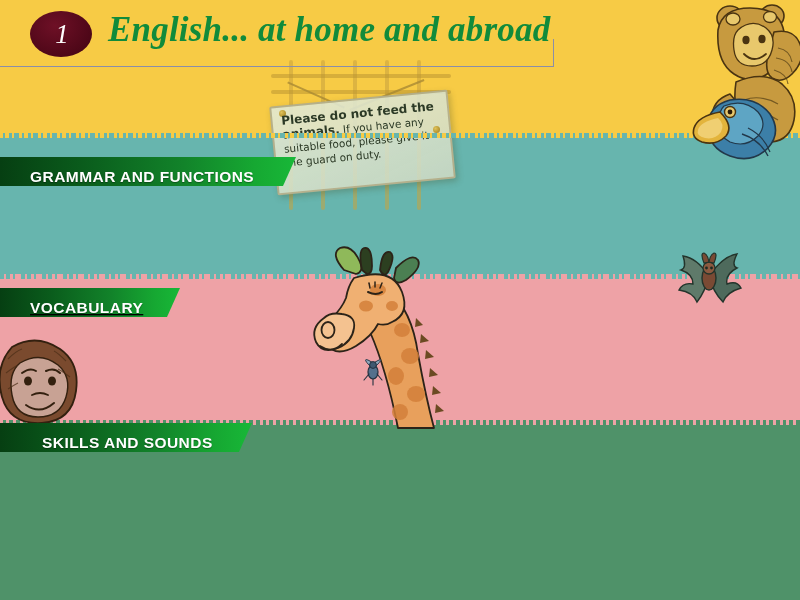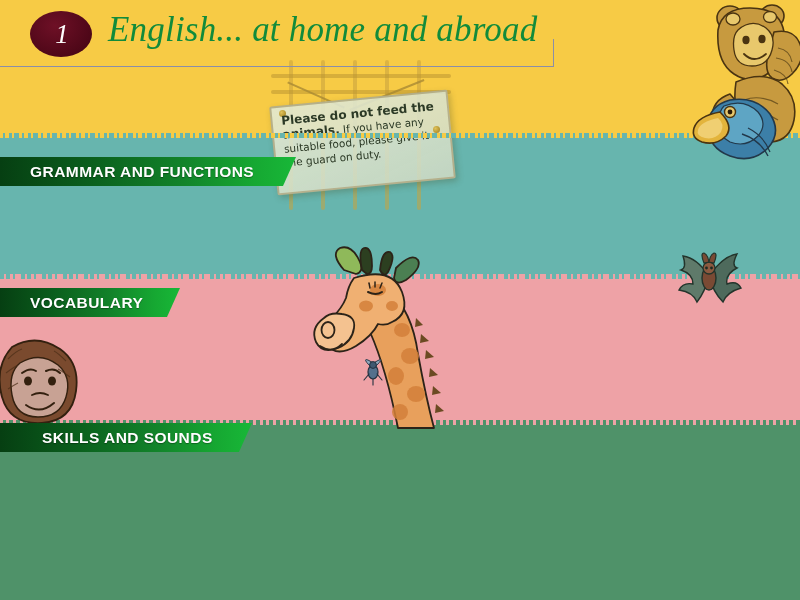--- a/index.html
+++ b/index.html
@@ -43,49 +43,49 @@
   #unit-number{
     position:absolute;left:0;top:0;width:62px;height:46px;
     display:flex;align-items:center;justify-content:center;
     color:#ffffff;font-family:"Liberation Serif", serif;
     font-style:italic;font-size:27px;font-weight:400;
     padding-left:2px;box-sizing:border-box;
   }
   #page-title{
     position:absolute;left:108px;top:10px;
     font-family:"Liberation Serif", serif;
-    font-style:italic;font-weight:400;
+    font-style:italic;font-weight:700;
     font-size:35px;color:#118B3B;white-space:nowrap;
     letter-spacing:.2px;
   }
   #rule-h{
     position:absolute;left:0;top:66px;width:554px;height:1px;
     background:#8A8EA8;
   }
   #rule-v{
     position:absolute;left:553px;top:39px;width:1px;height:28px;
     background:#8A8EA8;
   }
 
   
   .banner{
     position:absolute;left:0;height:29px;
-    display:flex;align-items:center;
+    display:flex;align-items:flex-end;
     background:linear-gradient(90deg,#063F12 0%,#0A5C1C 28%,#12832A 62%,#16A832 86%,#18B838 100%);
     box-shadow:2px 3px 4px rgba(0,0,0,.30);
     -webkit-clip-path:polygon(0 0,100% 0,calc(100% - 13px) 100%,0 100%);
     clip-path:polygon(0 0,100% 0,calc(100% - 13px) 100%,0 100%);
   }
   .banner-label{
     color:#ffffff;font-size:15.5px;font-weight:bold;
     letter-spacing:.45px;margin-left:30px;white-space:nowrap;
     text-shadow:0 1px 1px rgba(0,0,0,.35);
   }
   #banner-grammar{top:157px;width:296px;}
-  #banner-vocabulary{top:288px;width:180px;}
+  #banner-vocabulary{top:288px;width:180px;text-decoration:underline;}
   #banner-skills{top:423px;width:240px;padding-left:12px;}
 
   
   #sign-scene{position:absolute;left:255px;top:60px;width:215px;height:160px;}
   .fence-post{position:absolute;width:4px;background:#C9A23E;opacity:.55;border-radius:2px;}
   .fence-rail{position:absolute;height:4px;background:#B8912F;opacity:.5;border-radius:2px;}
   #sign-board{
     position:absolute;left:18px;top:38px;width:175px;height:85px;
     background:linear-gradient(160deg,rgba(226,232,208,.92),rgba(206,218,196,.88));
     border:2px solid rgba(170,160,120,.75);

